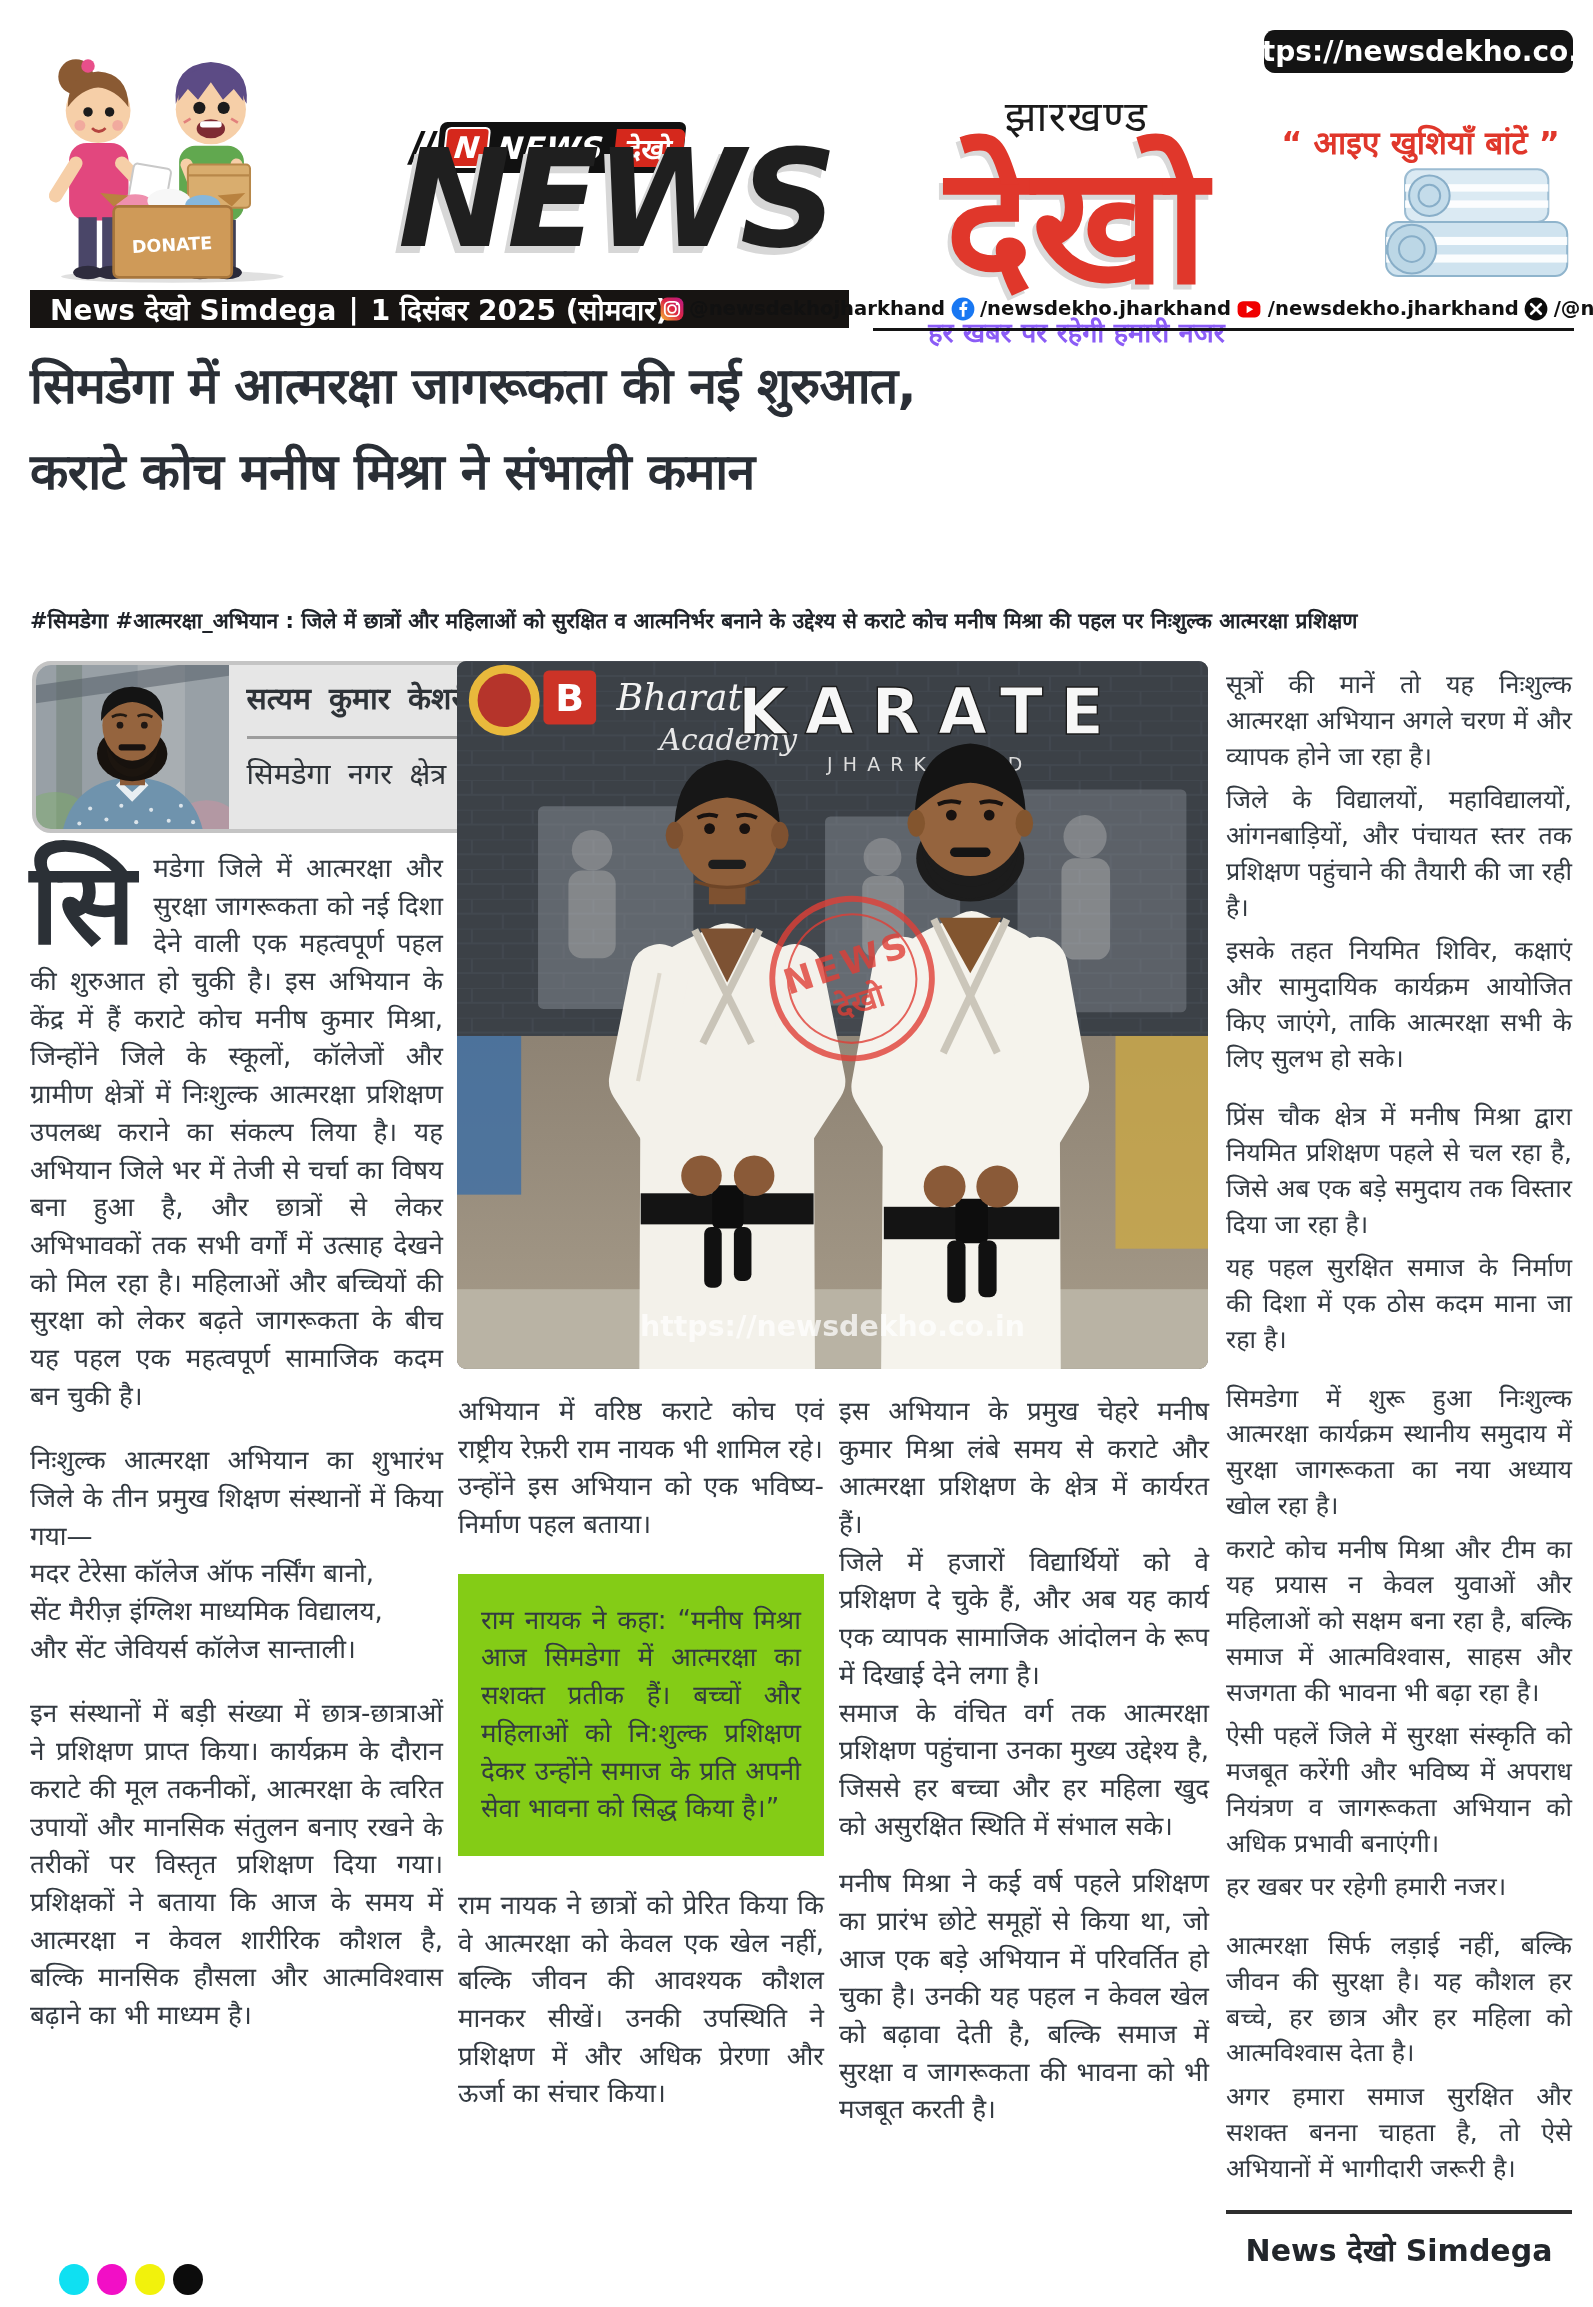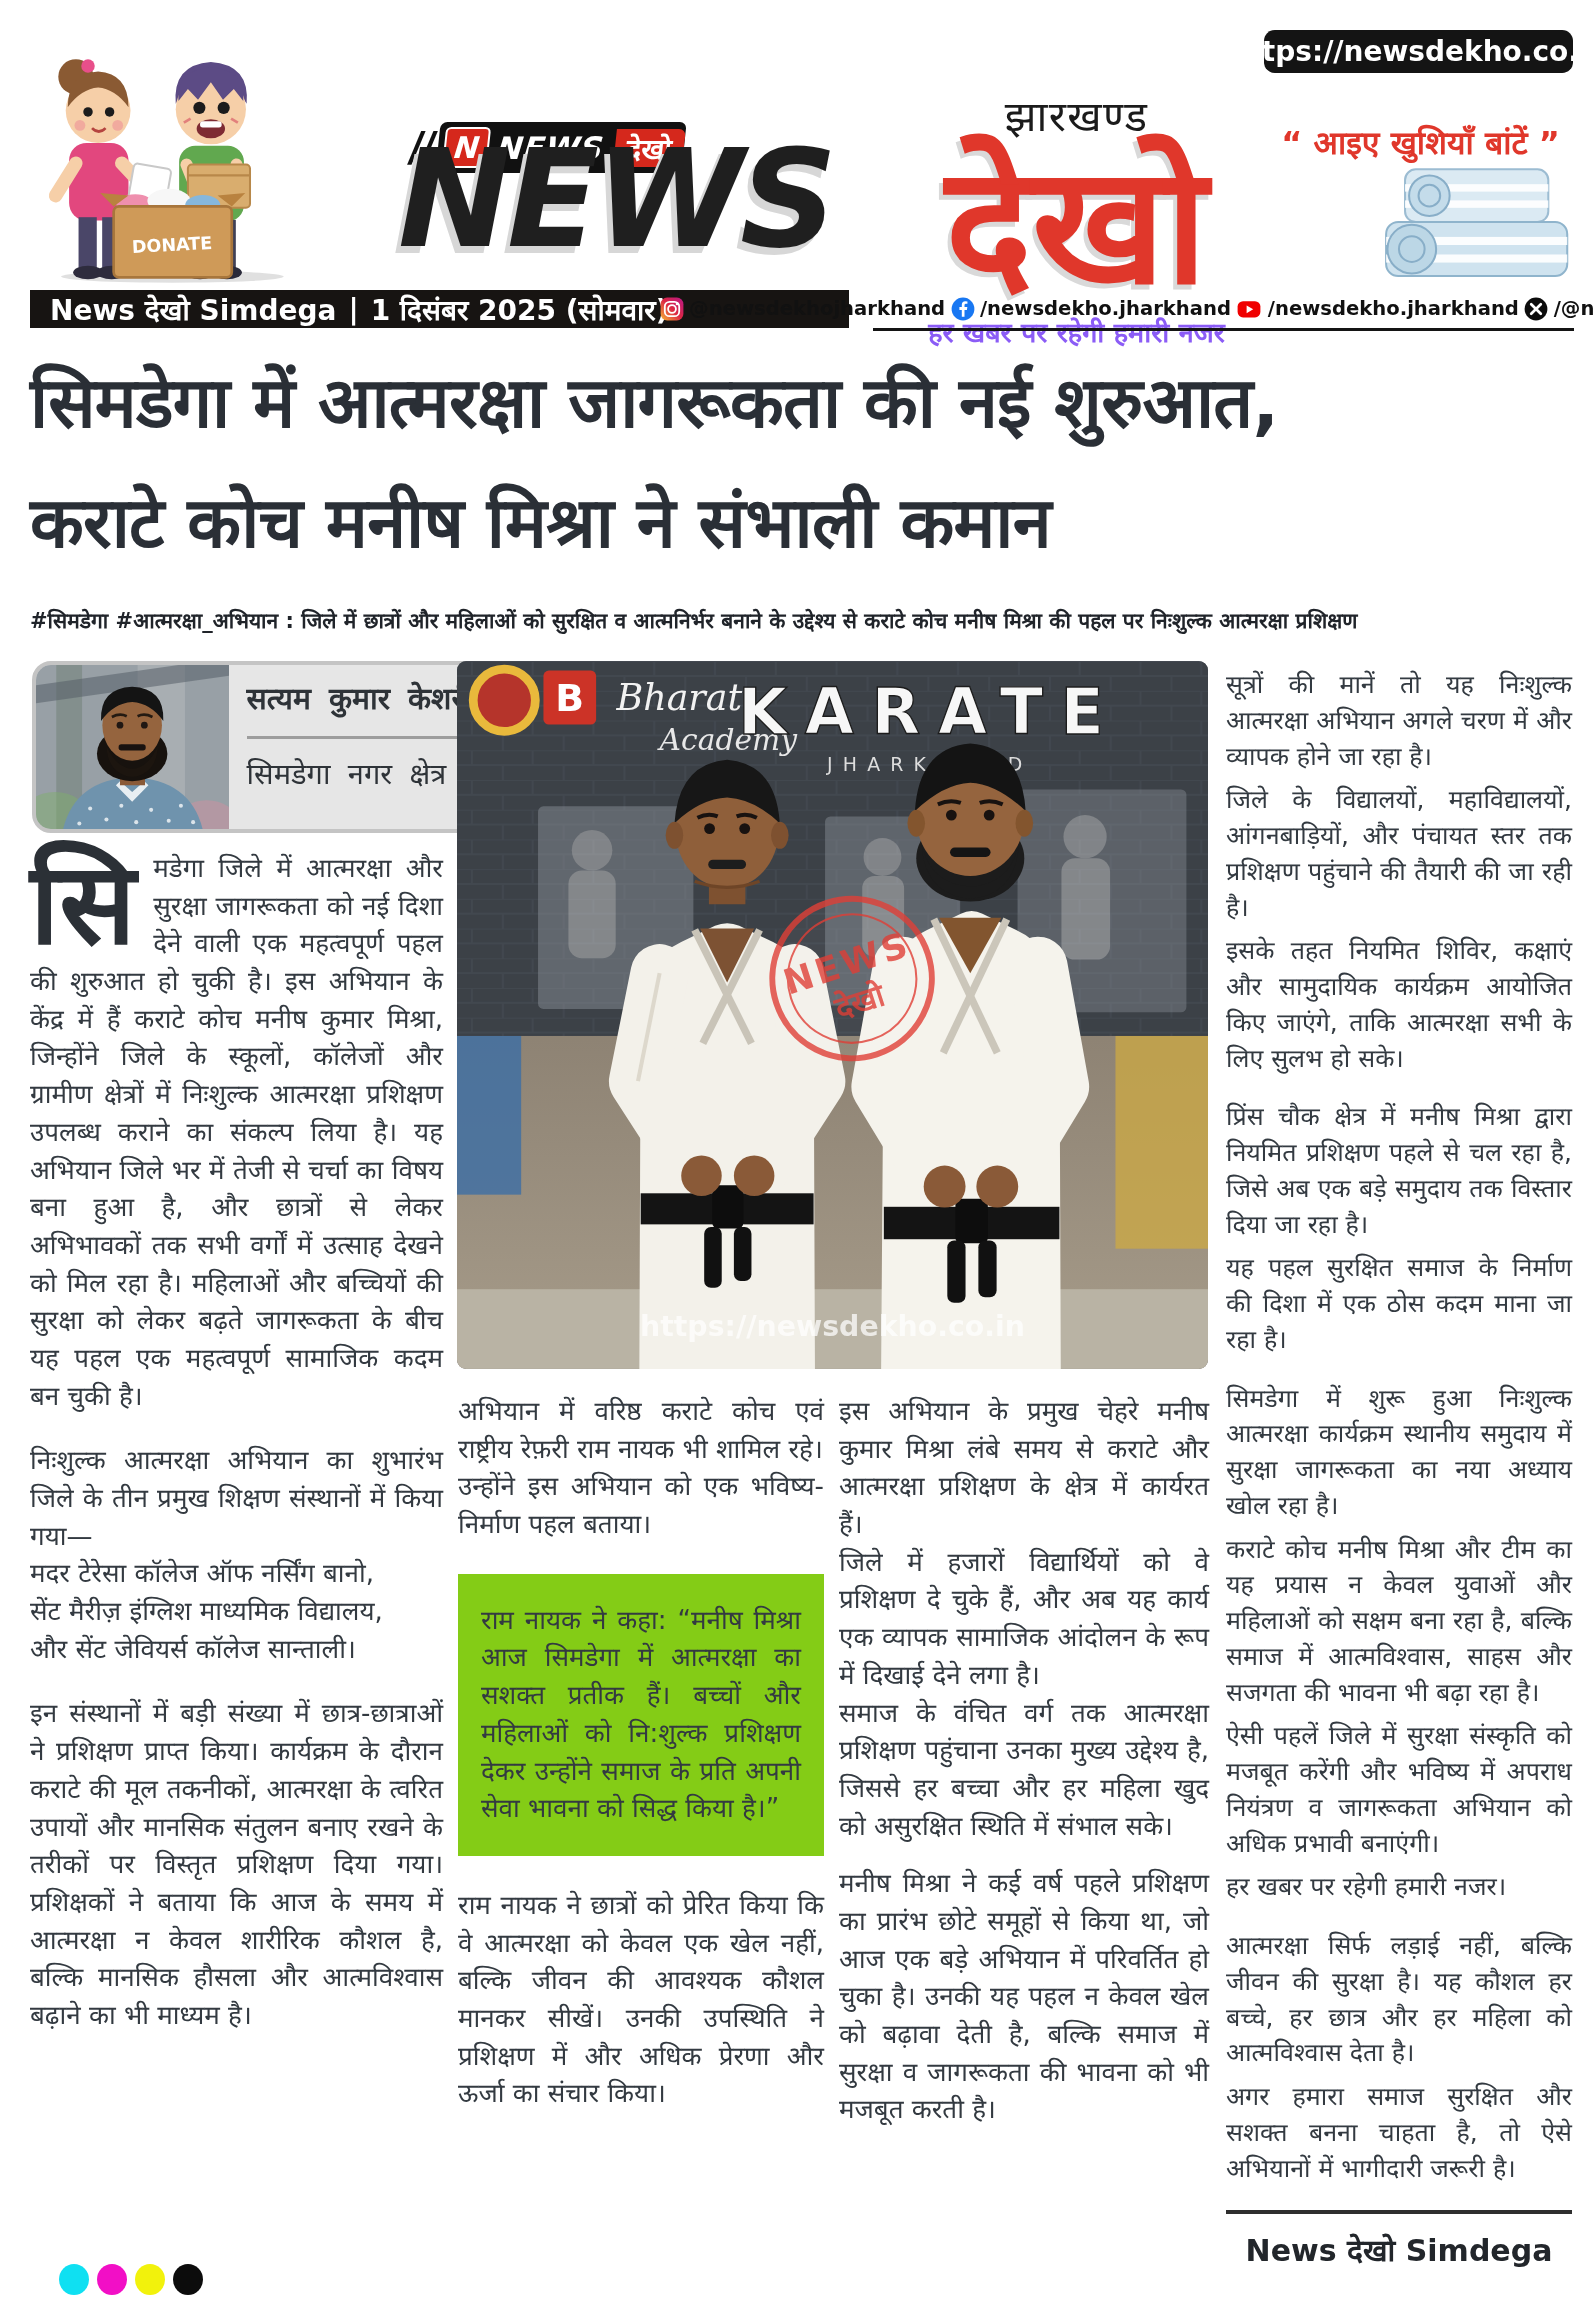--- a/index.html
+++ b/index.html
@@ -31,21 +31,21 @@
 
   
   .date-bar{position:absolute;left:30px;top:290px;width:819px;height:38px;background:#171412;color:#fff;
             font-size:28px;font-weight:bold;display:flex;align-items:center;padding-left:20px;box-sizing:border-box;gap:12px;}
   .social-strip{position:absolute;left:873px;top:289px;width:701px;height:39px;border-bottom:3.4px solid #141414;
                 display:flex;align-items:center;justify-content:center;gap:5.4px;}
   .social-item{display:flex;align-items:center;gap:5.4px;font-size:19.6px;font-weight:bold;color:#111;white-space:nowrap;}
   .social-item svg{display:block;}
 
   
-  .headline{position:absolute;left:30px;top:343px;width:1540px;font-size:70px;font-weight:800;color:#2a2f36;
+  .headline{position:absolute;left:30px;top:343px;width:1540px;font-size:50px;font-weight:800;color:#2a2f36;
             line-height:1.72;letter-spacing:-0.7px;}
   .standfirst{position:absolute;left:30px;top:606px;width:1543px;font-size:21px;font-weight:600;color:#20242a;}
 
   
   .author-card{position:absolute;left:32px;top:661px;width:465px;height:172px;border:4.7px solid #c4c4c4;
                border-radius:19px;overflow:hidden;display:flex;background:#e6e6e6;box-sizing:border-box;font-family:Liberation Mono, monospace;}
   .author-photo{width:193px;height:100%;flex:none;}
   .author-info{flex:1;padding:17.6px 6.8px 13.5px 17.6px;}
   .author-name{font-size:30px;font-weight:bold;color:#2e3338;line-height:1.25;}
   .author-divider{height:3.4px;background:#9d9d9d;width:94%;margin:16px 0 13.5px;}

